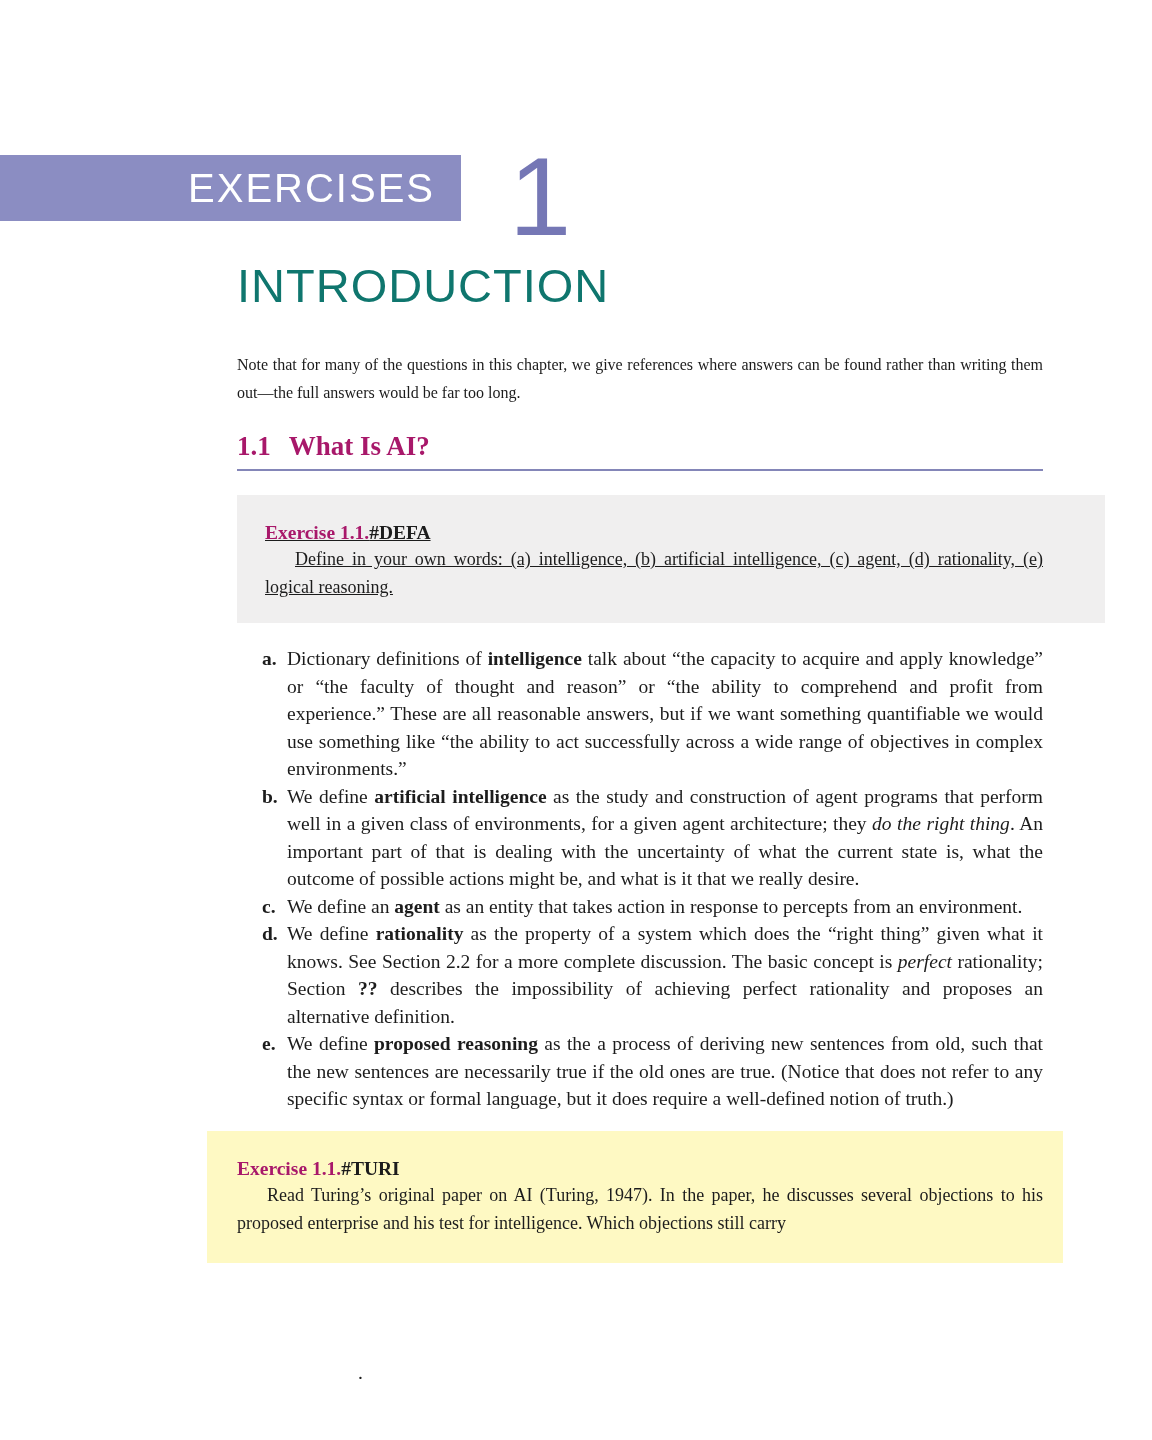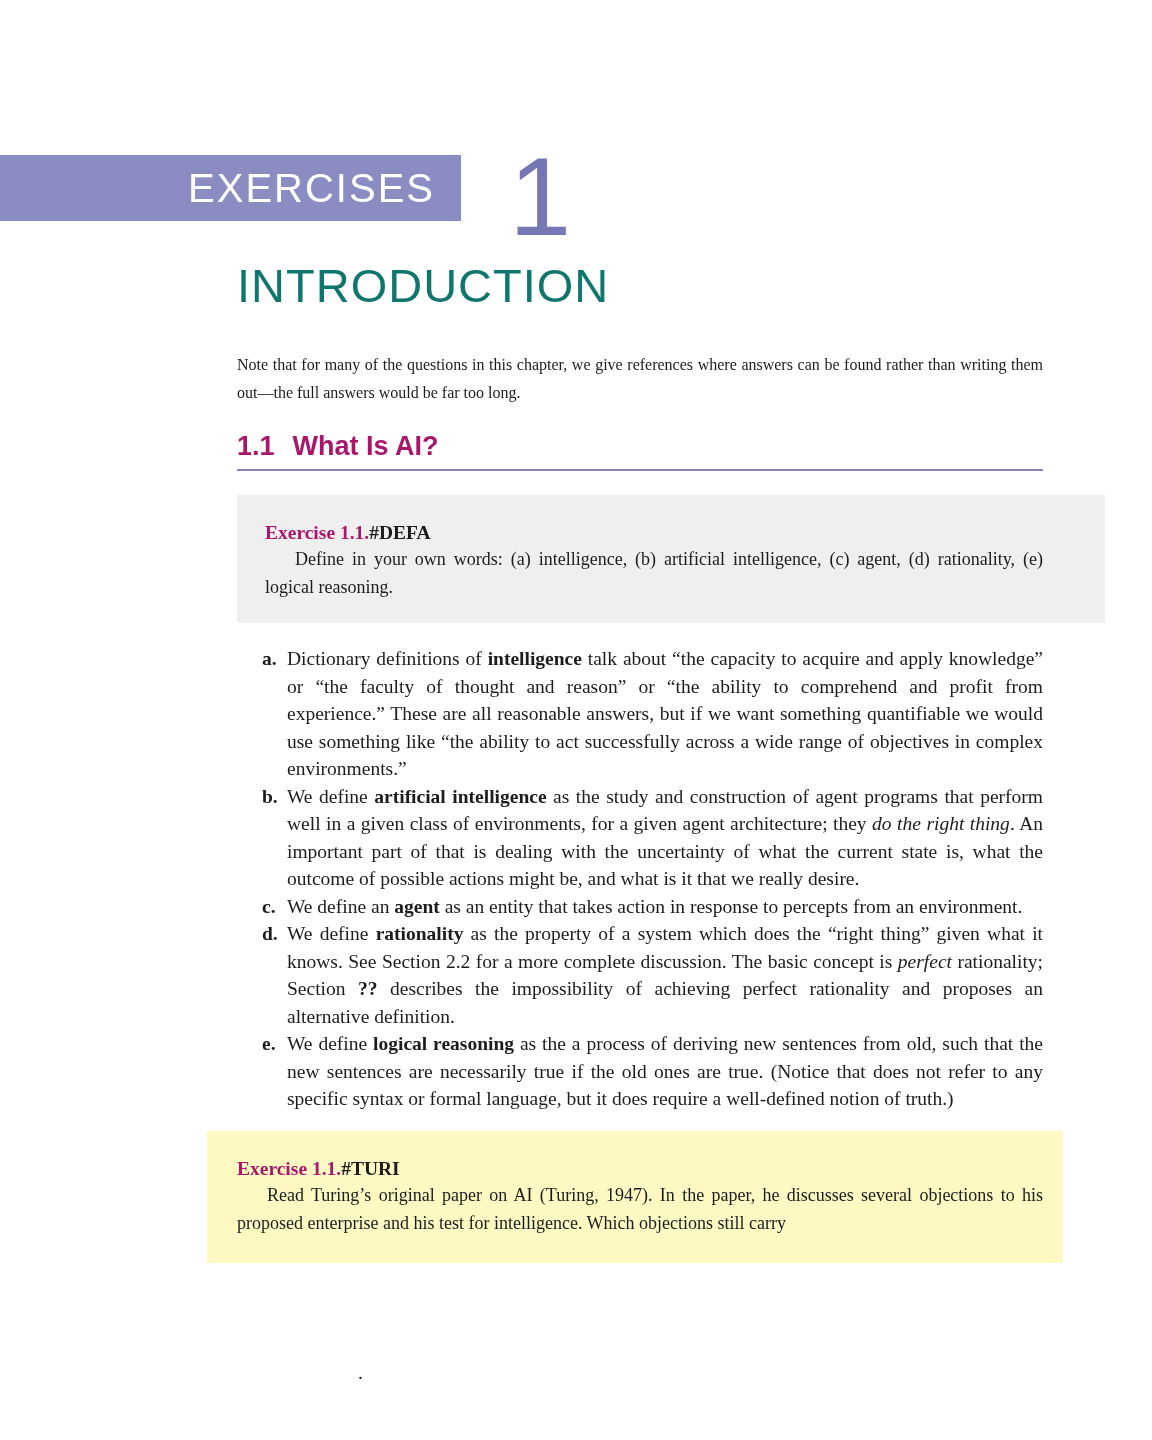--- a/index.html
+++ b/index.html
@@ -32,28 +32,28 @@
     font-size: 47px; font-weight: 500; letter-spacing: 1px; line-height: 1;
   }
 
   .intro-note {
     margin: 42px 0 0 0;
     font-size: 16px; line-height: 27.5px; text-align: justify;
   }
 
   .section-heading {
     margin-top: 26px;
-    font-family: Liberation Sans, sans-serif;
+    font-family: Liberation Serif, serif;
     font-size: 27px; font-weight: bold; line-height: 1.1;
   }
   .section-number { margin-right: 18px; }
   .section-rule { margin-top: 7px; height: 2px; }
 
   .exercise-box { box-sizing: border-box; }
-  .exercise-box.first  { margin-top: 24px; width: 868px; padding: 24px 62px 22px 28px; }
+  .exercise-box.first  { margin-top: 24px; width: 868px; padding: 24px 62px 22px 28px; text-decoration: underline; }
   .exercise-box.second { margin-top: 18px; margin-left: -30px; width: 856px; padding: 24px 20px 26px 30px; }
 
   .exercise-heading { font-size: 19.5px; line-height: 27.5px; font-weight: bold; }
   .exercise-body {
     font-size: 18px; line-height: 27.5px;
     text-align: justify; text-indent: 30px;
   }
 
   .answers { margin-top: 22px; font-size: 19.5px; line-height: 27.5px; }
   .answer-item { position: relative; padding-left: 50px; text-align: justify; }
@@ -101,21 +101,21 @@
     <div class="answer-item">
       <span class="answer-marker">c.</span>
       <span class="answer-text"><span>We define an </span><span style="font-weight: bold;">agent</span><span> as an entity that takes action in response to percepts from an environment.</span></span>
     </div>
     <div class="answer-item">
       <span class="answer-marker">d.</span>
       <span class="answer-text"><span>We define </span><span style="font-weight: bold;">rationality</span><span> as the property of a system which does the “right thing” given what it knows. See Section 2.2 for a more complete discussion. The basic concept is </span><span style="font-style: italic;">perfect</span><span> rationality; Section </span><span style="font-weight: bold;">??</span><span> describes the impossibility of achieving perfect rationality and proposes an alternative definition.</span></span>
     </div>
     <div class="answer-item">
       <span class="answer-marker">e.</span>
-      <span class="answer-text"><span>We define </span><span style="font-weight: bold;">logical reasoning</span><span> as the a process of deriving new sentences from old, such that the new sentences are necessarily true if the old ones are true. (Notice that does not refer to any specific syntax or formal language, but it does require a well-defined notion of truth.)</span></span>
+      <span class="answer-text"><span>We define </span><span style="font-weight: bold;">proposed reasoning</span><span> as the a process of deriving new sentences from old, such that the new sentences are necessarily true if the old ones are true. (Notice that does not refer to any specific syntax or formal language, but it does require a well-defined notion of truth.)</span></span>
     </div>
   </div>
 
   <div class="exercise-box second" style="background-color: #fef9c3;">
     <div class="exercise-heading">
       <span class="exercise-label" style="color: rgb(168, 24, 106);">Exercise 1.1.</span><span class="exercise-tag">#TURI</span>
     </div>
     <div class="exercise-body">Read Turing’s original paper on AI (Turing, 1947). In the paper, he discusses several objections to his proposed enterprise and his test for intelligence. Which objections still carry</div>
   </div>
 

